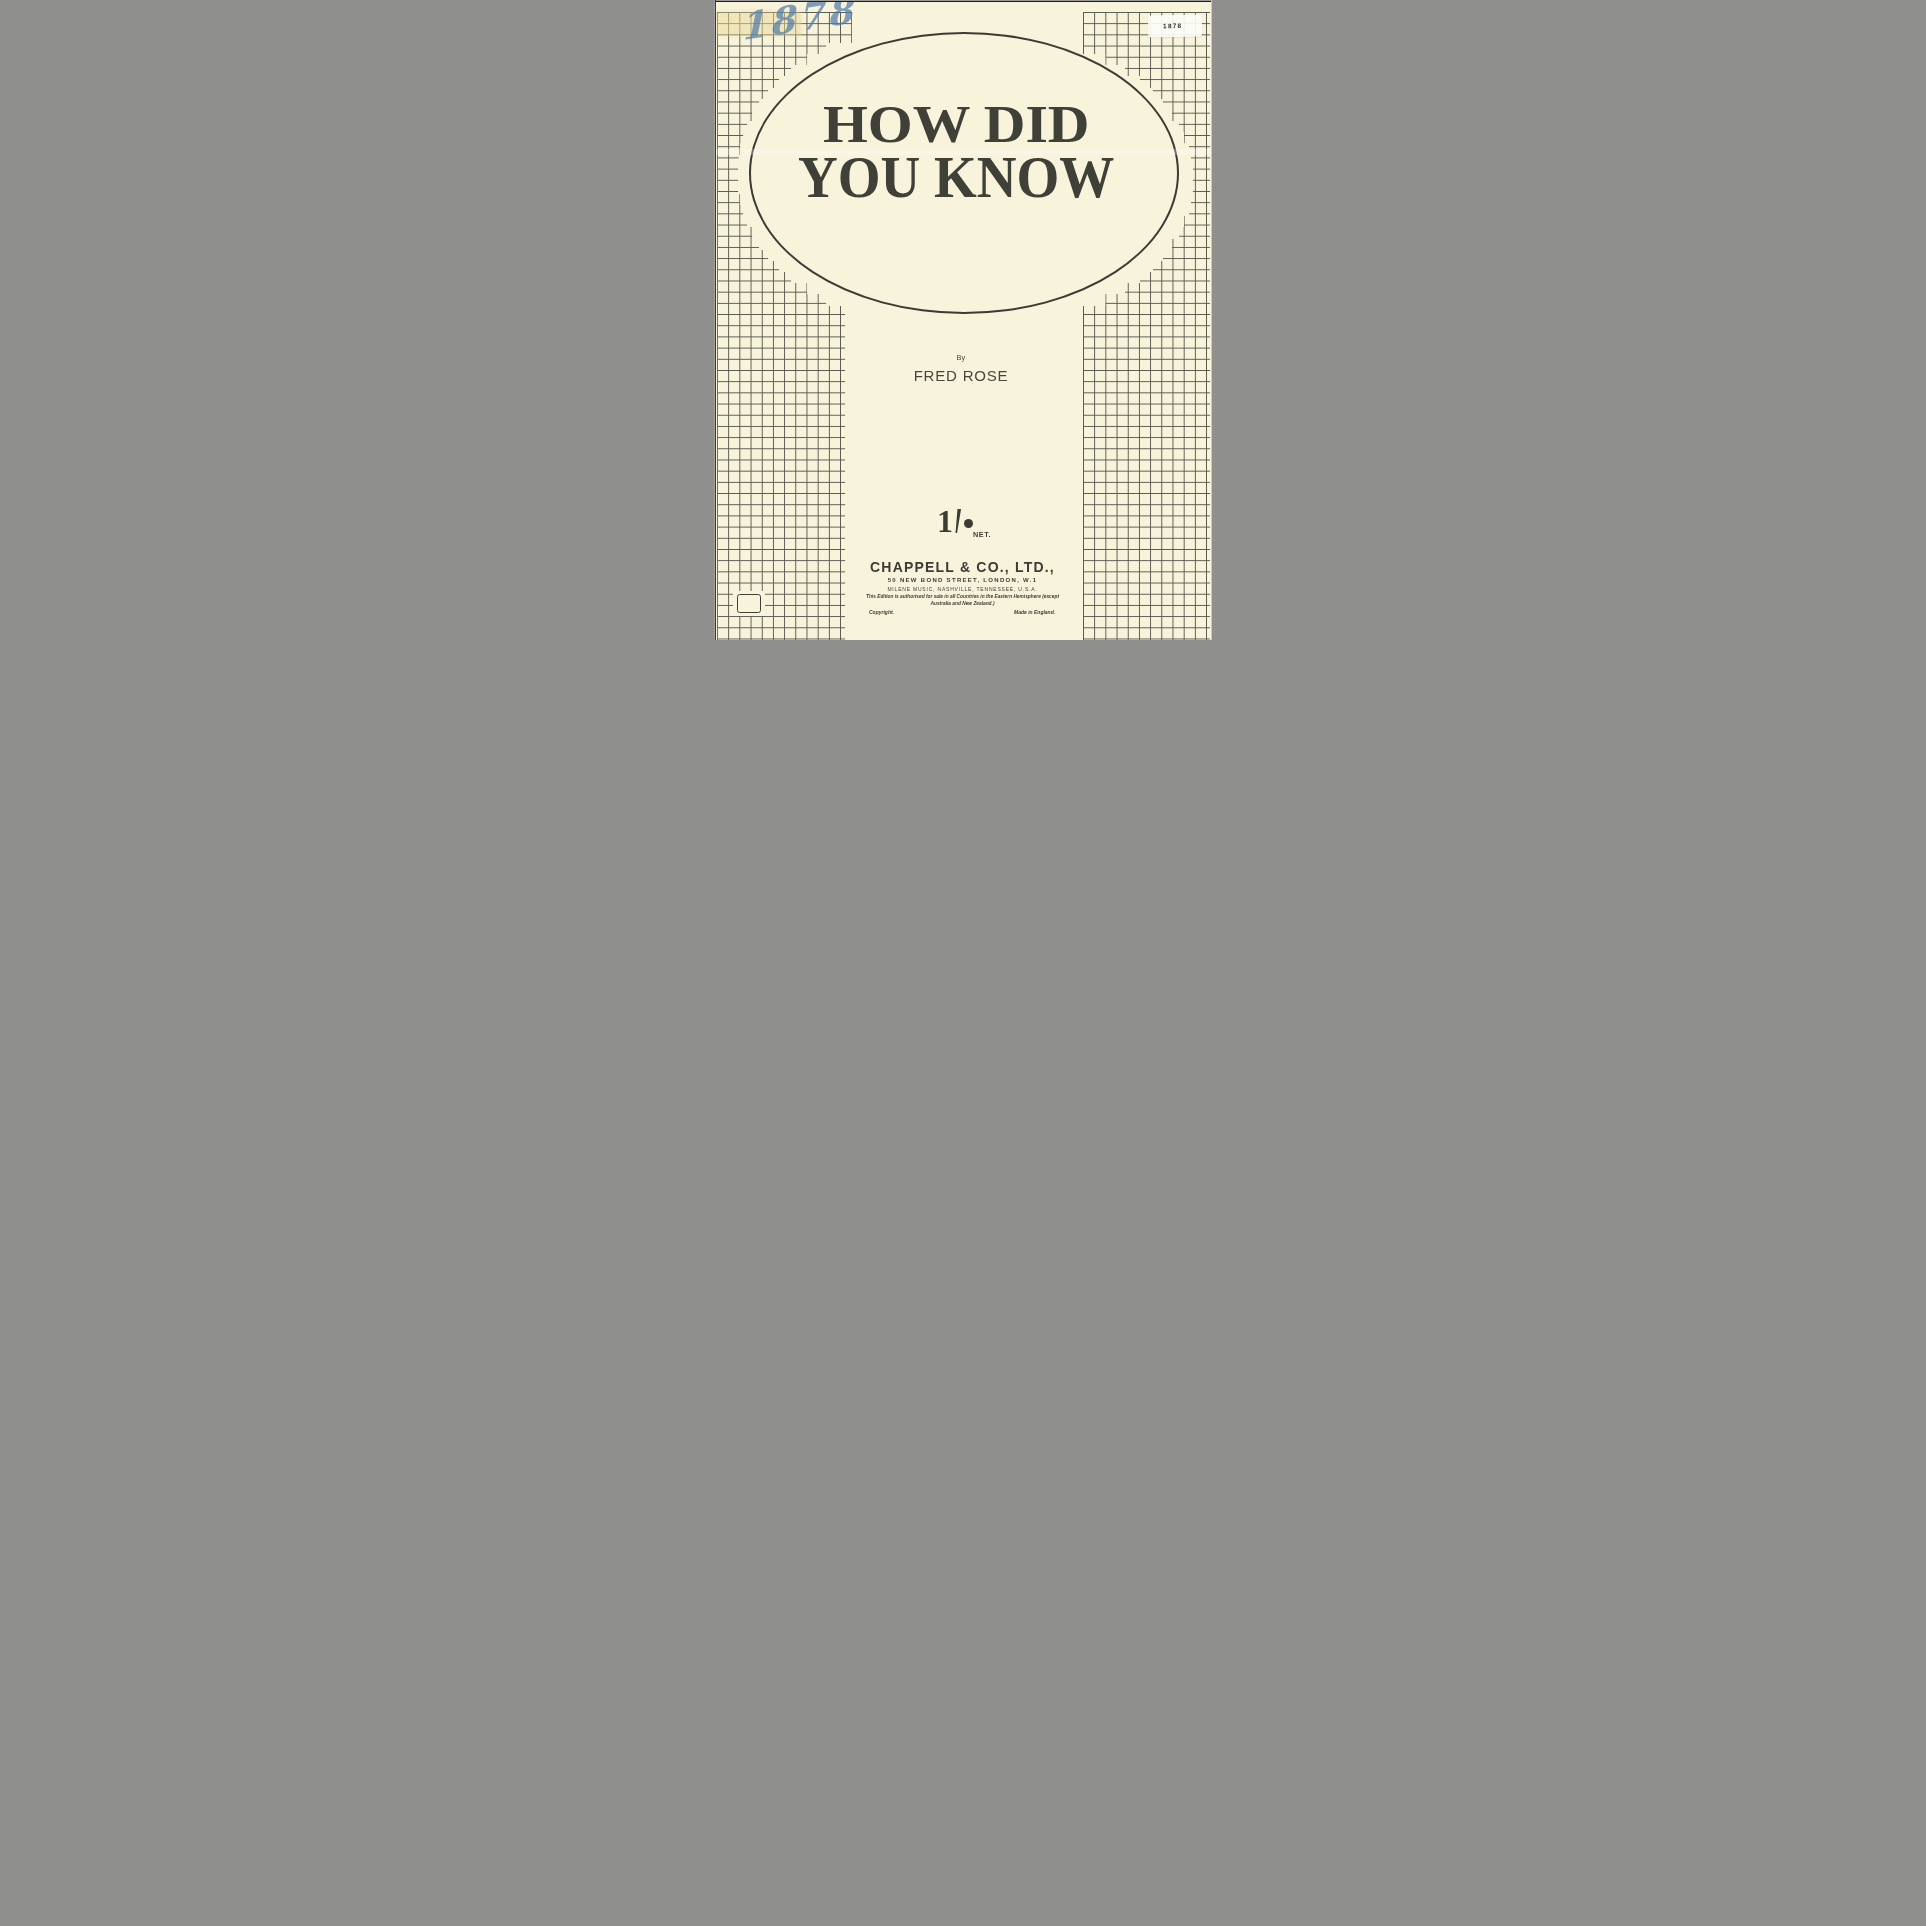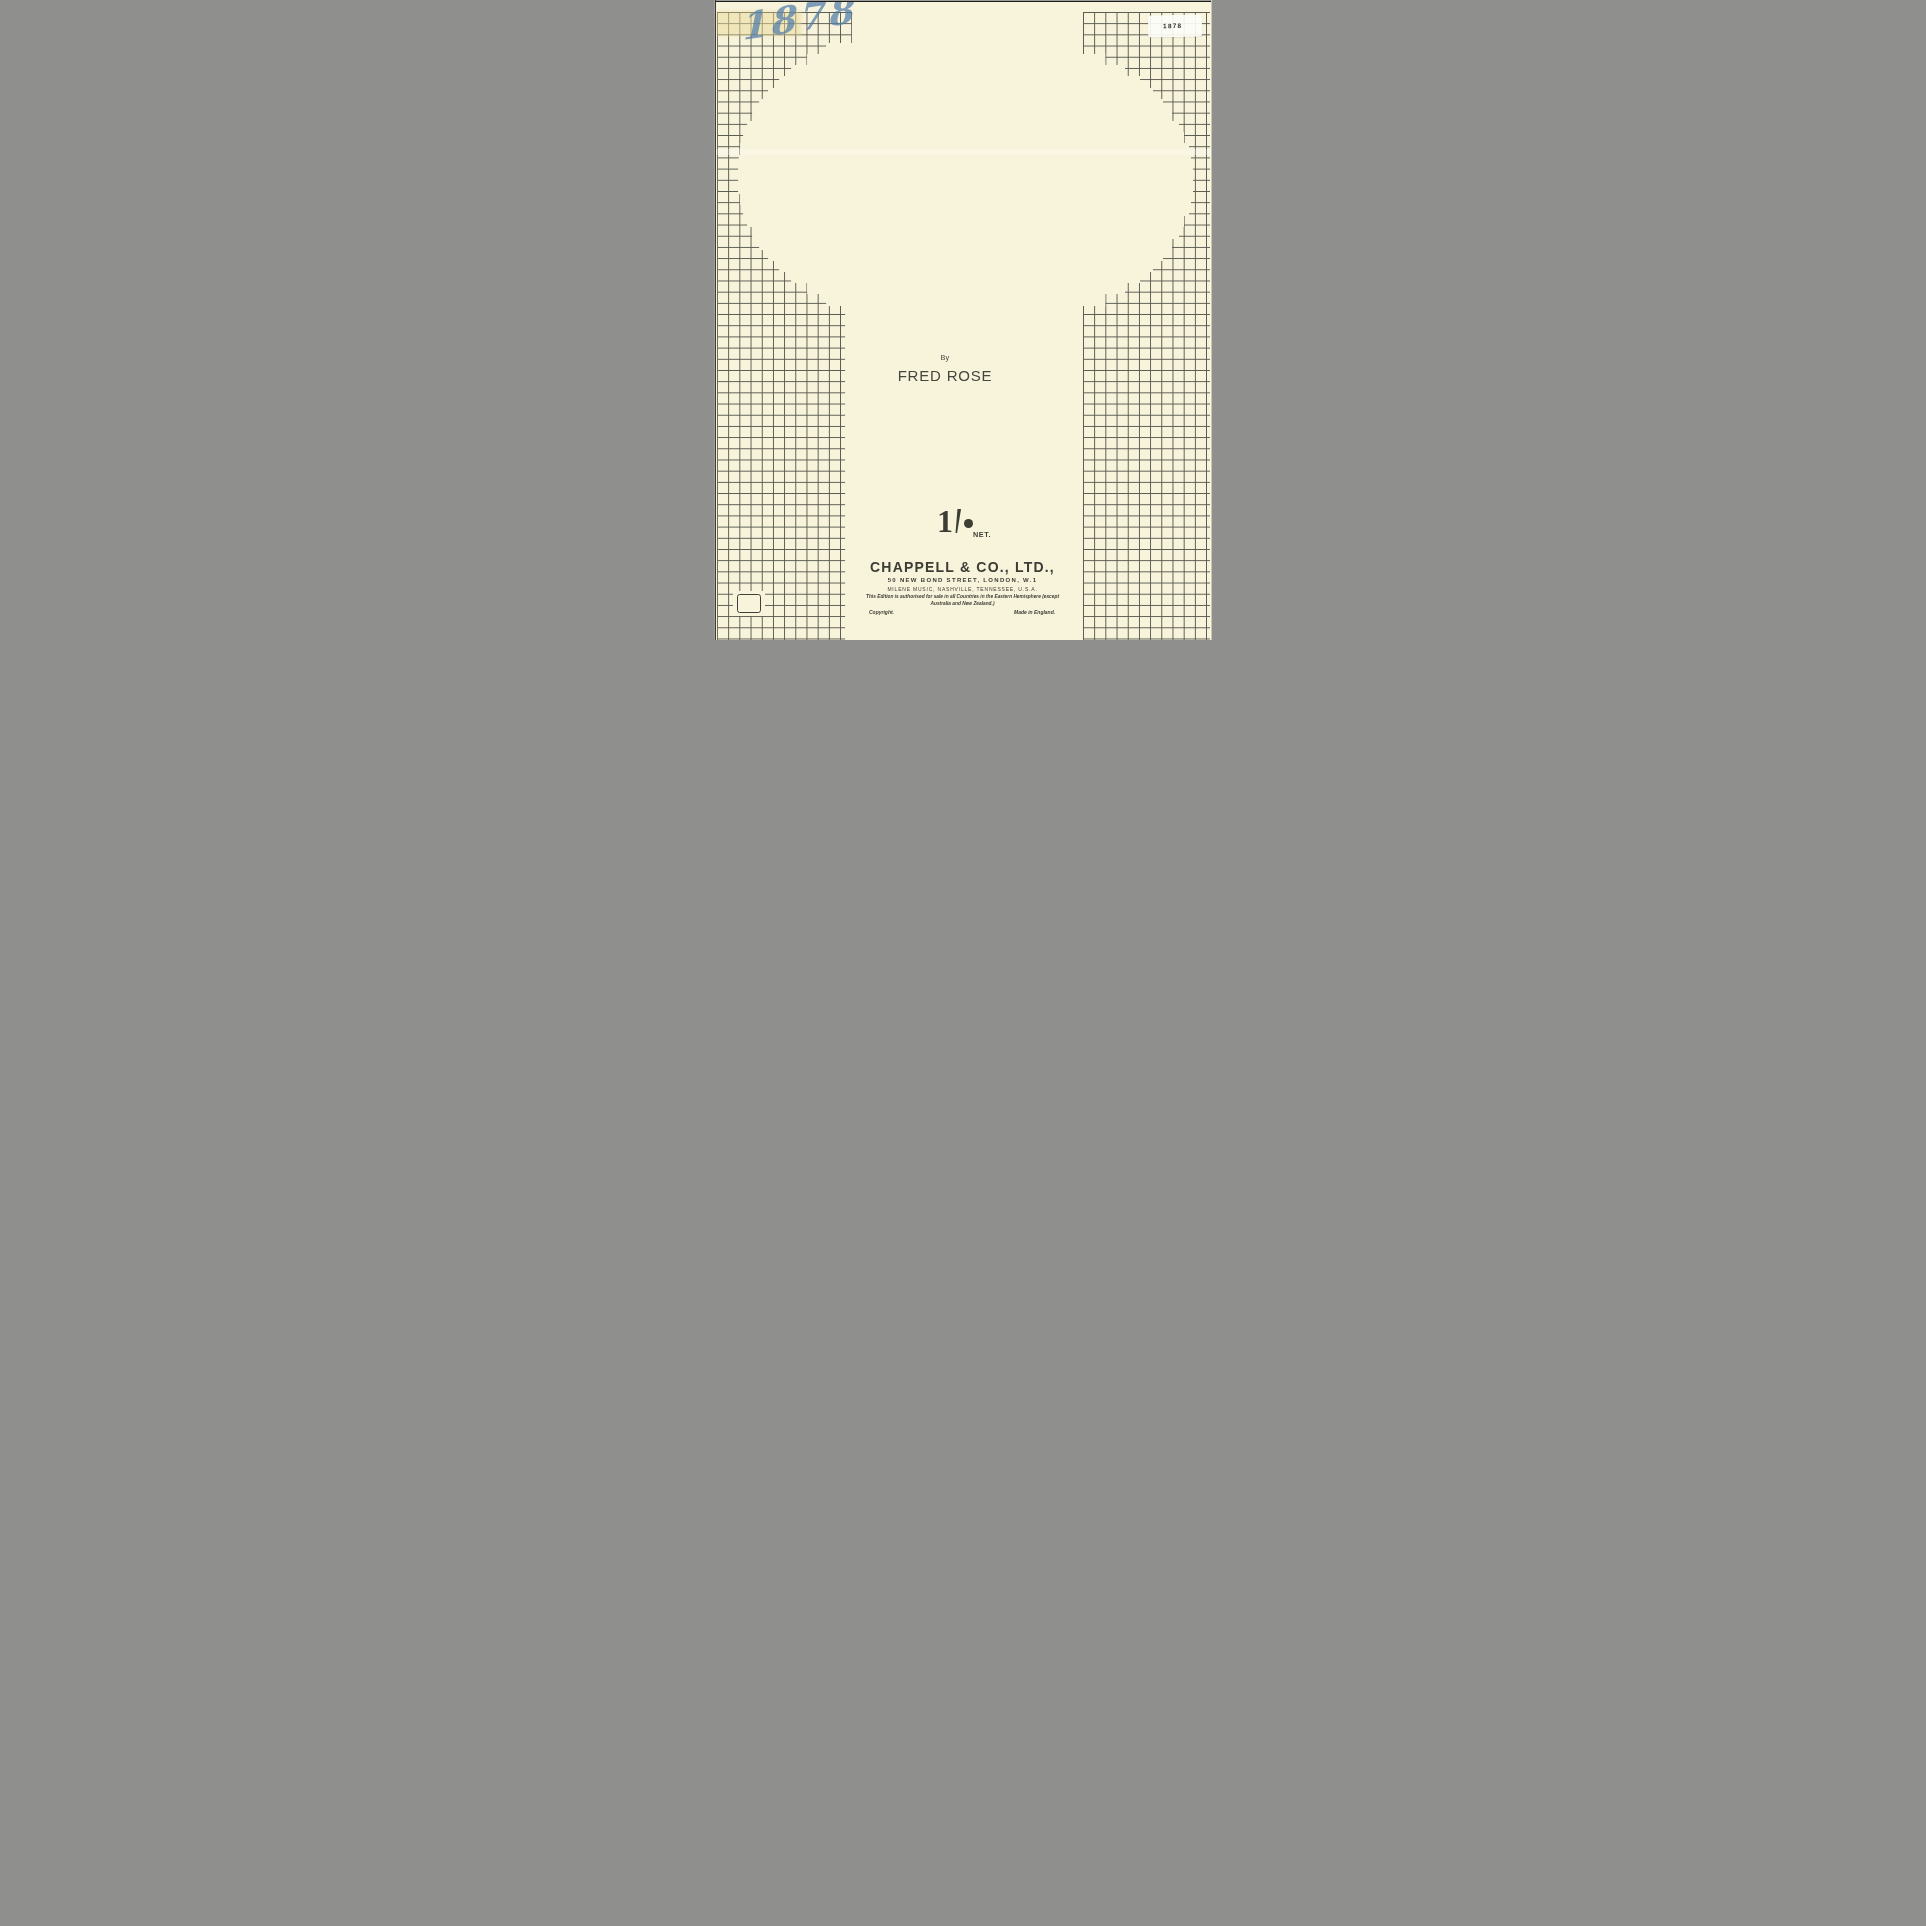--- a/index.html
+++ b/index.html
@@ -68,21 +68,21 @@
   .sticker span{font-size:6.5px;letter-spacing:1.2px;color:#2d2d29;font-weight:bold;
     transform:translateX(-2.3px);}
 
   
   .oval{position:absolute;left:35px;top:32px;width:430px;height:282px;
     border:2.7px solid #3b3c34;border-radius:50%;z-index:2;box-sizing:border-box;}
   .oval svg{position:absolute;left:0;top:0;width:100%;height:100%;overflow:visible;}
   .oval text{fill:#3f4138;font-family:"Liberation Serif",serif;font-weight:bold;}
 
   
-  .byline{position:absolute;left:96px;top:353px;width:270px;text-align:center;z-index:2;}
+  .byline{position:absolute;left:112px;top:353px;width:270px;text-align:center;z-index:2;}
   .byline .by{font-size:7.3px;color:#45463e;letter-spacing:0.2px;}
   .byline .author{margin-top:5px;font-size:15px;letter-spacing:0.8px;color:#45463e;}
 
   
   .price{position:absolute;left:0;top:0;z-index:2;}
   .price .numeral{position:absolute;left:223px;top:505px;
     font-family:"Liberation Serif",serif;font-weight:bold;font-size:32px;line-height:1;color:#3c3e36;}
   .price .slash{position:absolute;left:240px;top:509px;width:7.7px;height:24px;background:#3c3e36;
     clip-path:polygon(45% 0,92% 0,40% 100%,20% 100%);}
   .price .dot{position:absolute;left:250px;top:519px;width:8.9px;height:9.2px;border-radius:50%;
@@ -125,20 +125,26 @@
   <div class="grid grid-left"></div>
   <div class="grid grid-right"></div>
 
   <div class="tape"></div>
   <div class="handwritten">1878</div>
 
   <div class="sticker">
     <span>1878</span>
   </div>
 
+  <div class="oval">
+    <svg viewBox="0 0 1115 732">
+      <text x="537" y="285" font-size="141" text-anchor="middle" textLength="702" lengthAdjust="spacingAndGlyphs">HOW DID</text>
+      <text x="537" y="430" font-size="153" text-anchor="middle" textLength="833" lengthAdjust="spacingAndGlyphs">YOU KNOW</text>
+    </svg>
+  </div>
 
   <div class="byline">
     <div class="by">By</div>
     <div class="author">FRED ROSE</div>
   </div>
 
   <div class="price">
     <div class="numeral">1</div>
     <div class="slash"></div>
     <div class="dot"></div>

